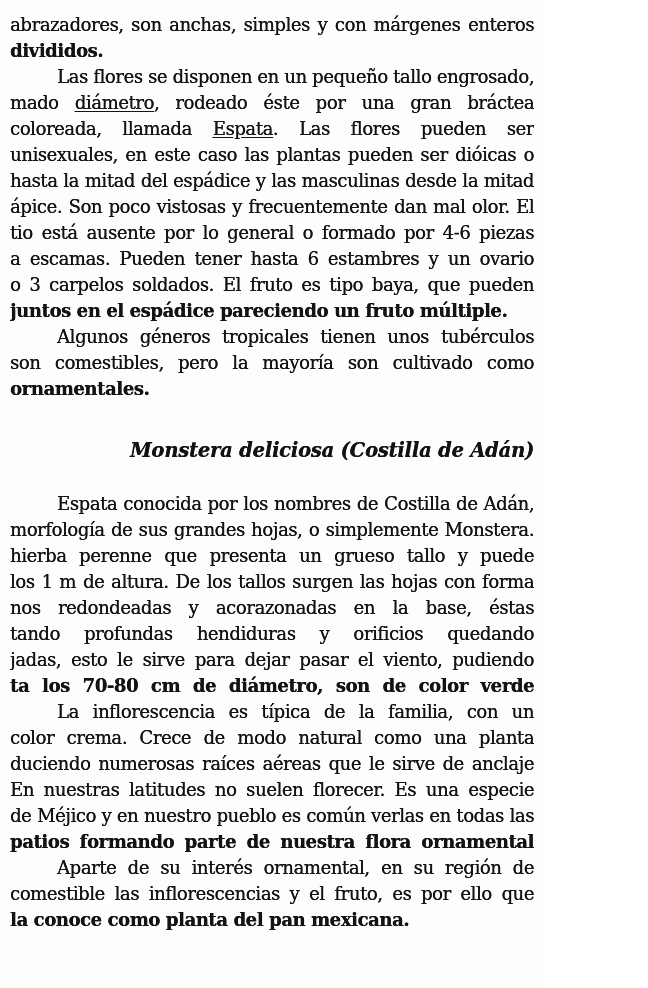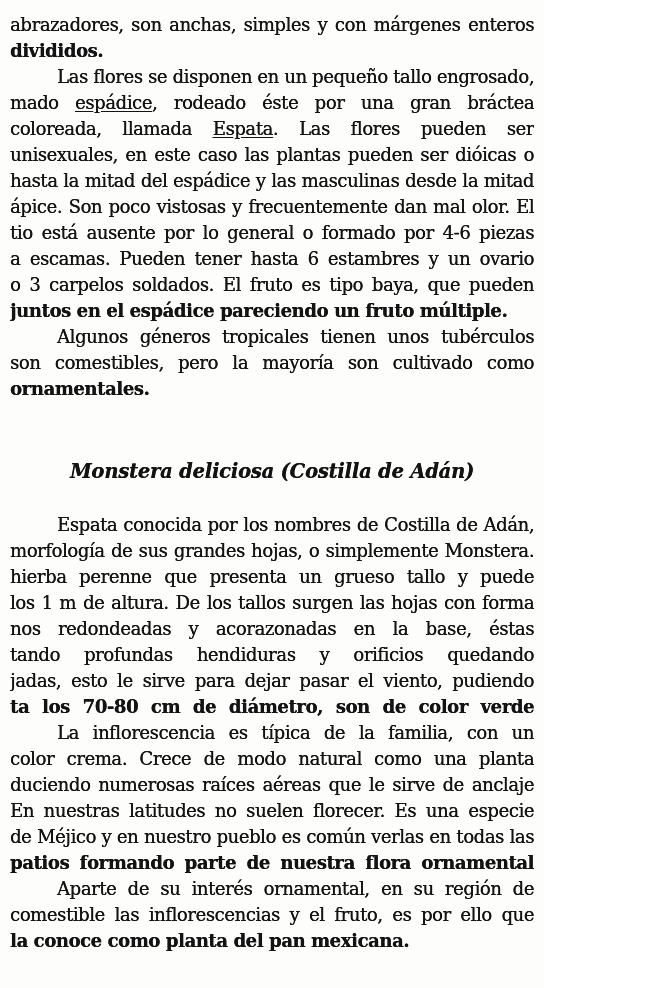--- a/index.html
+++ b/index.html
@@ -37,42 +37,42 @@
     font-weight: bold;
   }
   .para.indent .line.first {
     text-indent: 47px;
   }
   .u {
     text-decoration: underline;
     text-underline-offset: 2px;
   }
   .heading {
-    margin-top: 57px;
+    margin-top: 36px;
     margin-bottom: 27px;
     line-height: 26px;
-    text-align: center;
+    text-align: right;
     font-weight: bold;
     font-style: italic;
     font-size: 19.5px;
     letter-spacing: -0.2px;
   }
 </style>
 </head>
 <body>
 
 <div class="page">
   <div>
       <div class="para">
         <div class="line"><span class="">abrazadores, son anchas, simples y con márgenes enteros o algo</span></div>
         <div class="line last"><span class="">divididos.</span></div>
       </div>
       <div class="para indent">
         <div class="line first"><span class="">Las flores se disponen en un pequeño tallo engrosado, lla-</span></div>
-        <div class="line"><span class="">mado </span><span class="u">espádice</span><span class="">, rodeado éste por una gran bráctea generalmente</span></div>
+        <div class="line"><span class="">mado </span><span class="u">diámetro</span><span class="">, rodeado éste por una gran bráctea generalmente</span></div>
         <div class="line"><span class="">coloreada, llamada </span><span class="u">Espata</span><span class="">. Las flores pueden ser hermafroditas o</span></div>
         <div class="line"><span class="">unisexuales, en este caso las plantas pueden ser dióicas o general-</span></div>
         <div class="line"><span class="">hasta la mitad del espádice y las masculinas desde la mitad hasta el</span></div>
         <div class="line"><span class="">ápice. Son poco vistosas y frecuentemente dan mal olor. El perian-</span></div>
         <div class="line"><span class="">tio está ausente por lo general o formado por 4-6 piezas semejantes</span></div>
         <div class="line"><span class="">a escamas. Pueden tener hasta 6 estambres y un ovario súpero con 2</span></div>
         <div class="line"><span class="">o 3 carpelos soldados. El fruto es tipo baya, que pueden mantenerse</span></div>
         <div class="line last"><span class="">juntos en el espádice pareciendo un fruto múltiple.</span></div>
       </div>
       <div class="para indent">

